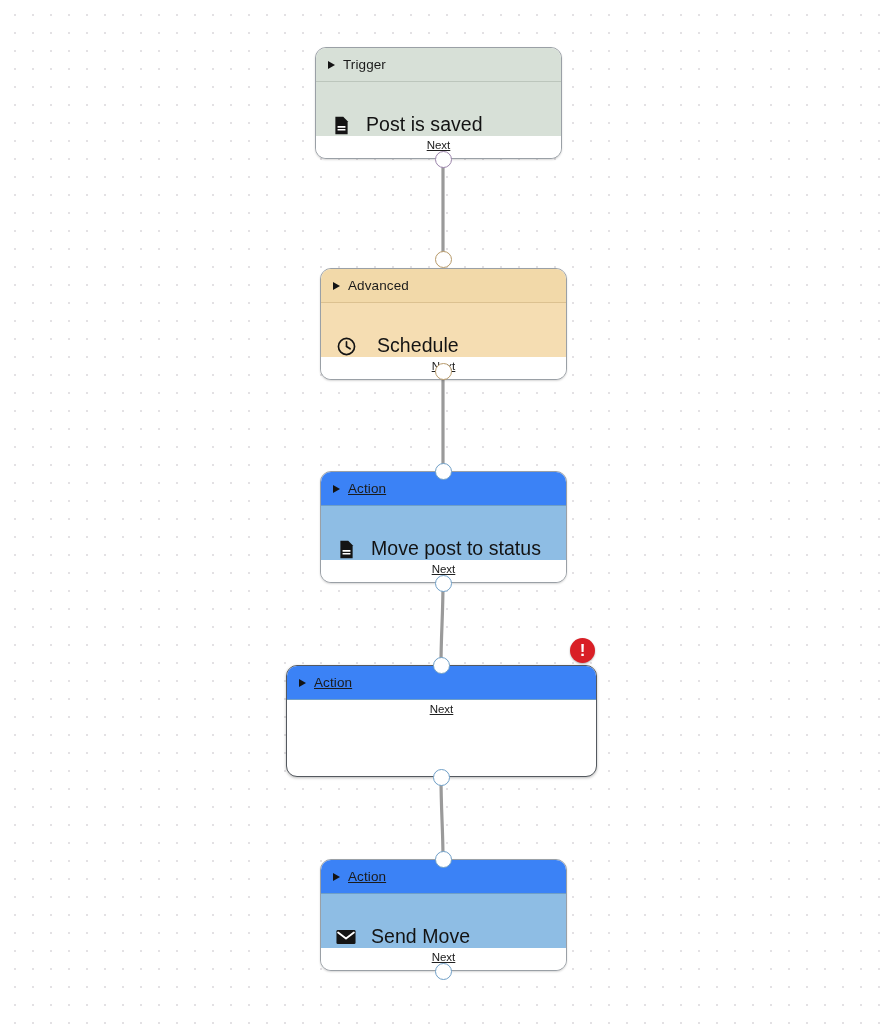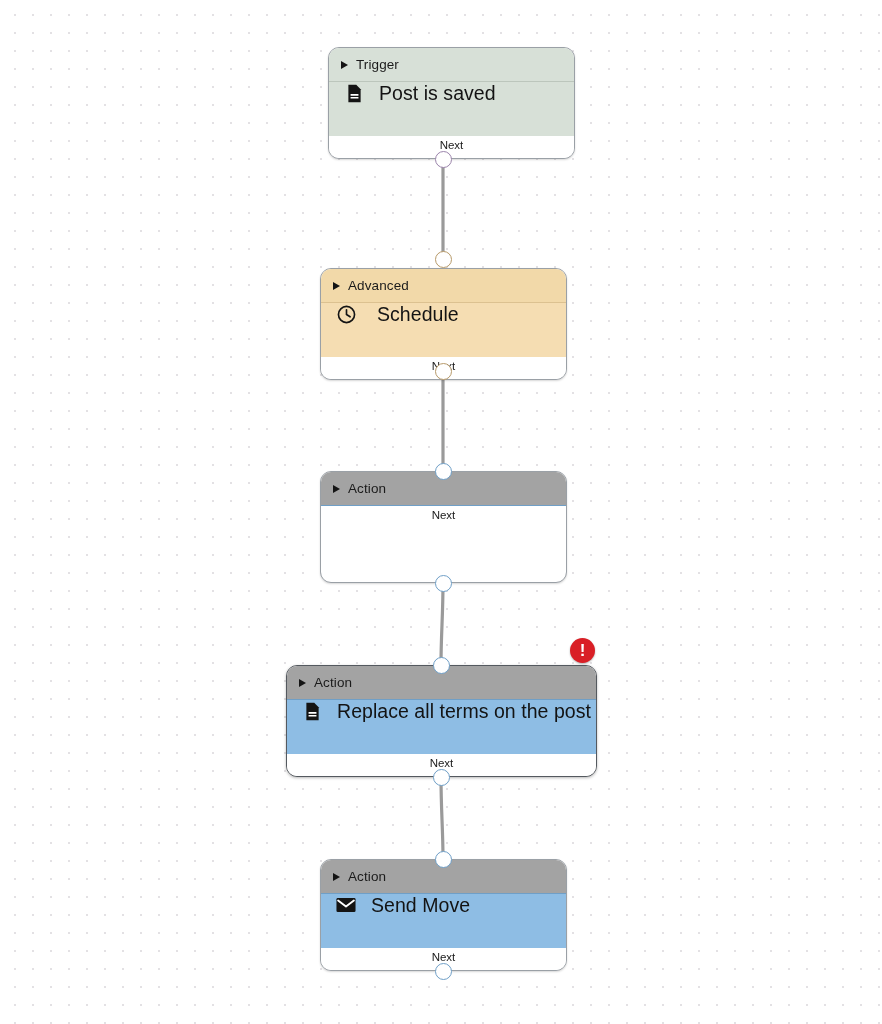--- a/index.html
+++ b/index.html
@@ -65,21 +65,21 @@
     flex: 0 0 auto;
   }
 
   .node-divider {
     height: 1px;
     width: 100%;
   }
 
   .node-body {
     display: flex;
-    align-items: flex-start;
+    align-items: flex-end;
     gap: 14px;
     height: 54px;
     padding: 0 14px;
   }
   .node-body .icon {
     flex: 0 0 auto;
     width: 22px;
     height: 22px;
     display: flex;
     align-items: center;
@@ -97,32 +97,33 @@
     height: 30px;
     background: #ffffff;
     display: flex;
     align-items: flex-start;
     justify-content: center;
     padding-top: 3px;
   }
   .node-footer .next-label {
     font-size: 11.5px;
     color: #202020;
+    text-decoration: underline;
   }
 
   
   .theme-trigger  .node-header { background: #d7e0d7; }
   .theme-trigger  .node-body   { background: #d7e0d7; }
   .theme-trigger  .node-divider{ background: #bcc6bc; }
 
   .theme-advanced .node-header { background: #f2d9a9; }
   .theme-advanced .node-body   { background: #f5ddb2; gap: 20px; }
   .theme-advanced .node-divider{ background: #dcc190; }
 
-  .theme-action   .node-header { background: #a3a3a3; }
+  .theme-action   .node-header { background: #3b82f6; text-decoration: underline; }
   .theme-action   .node-body   { background: #8ebde4; }
   .theme-action   .node-divider{ background: #6f9fc7; }
 
   
   .port {
     position: absolute;
     z-index: 3;
     width: 17px;
     height: 17px;
     margin-left: -8.5px;
@@ -163,21 +164,21 @@
 <div id="canvas">
 
   <svg id="edges" viewBox="0 0 882 1024" xmlns="http://www.w3.org/2000/svg">
       <path d="M443,159 C443,200 443,218 443,259" fill="none" stroke="#9a9a9a" stroke-width="3.2" stroke-linecap="round"></path>
       <path d="M443,371 C443,412 443,430 443,471" fill="none" stroke="#9a9a9a" stroke-width="3.2" stroke-linecap="round"></path>
       <path d="M443,583 C443,615 441,635 441,665" fill="none" stroke="#9a9a9a" stroke-width="3.2" stroke-linecap="round"></path>
       <path d="M441,777 C441,810 443,830 443,859" fill="none" stroke="#9a9a9a" stroke-width="3.2" stroke-linecap="round"></path>
     </svg>
 
   <div id="nodes-layer">
-      <div class="node theme-trigger" style="left: 328px; top: 47px; width: 247px; height: 112px;">
+      <div class="node theme-trigger" style="left: 315px; top: 47px; width: 247px; height: 112px;">
         <div class="node-header">
           <span class="tri"></span>
           <span>Trigger</span>
         </div>
         <div class="node-divider"></div>
         <div class="node-body">
           <span class="icon">
             <svg viewBox="0 0 24 24" width="21" height="21" aria-hidden="true">
               <path fill="#141414" d="M5 2h9l5 5v15H5z"></path>
               <path fill="#ffffff" d="M7.5 12.6h9v1.9h-9zM7.5 15.9h9v1.9h-9z"></path>
@@ -207,39 +208,39 @@
         <div class="node-footer">
           <span class="next-label">Next</span>
         </div>
       </div>
       <div class="node theme-action" style="left: 320px; top: 471px; width: 247px; height: 112px;">
         <div class="node-header">
           <span class="tri"></span>
           <span>Action</span>
         </div>
         <div class="node-divider"></div>
-        <div class="node-footer">
-          <span class="next-label">Next</span>
-        </div>
-      </div>
-      <div class="node theme-action selected" style="left: 286px; top: 665px; width: 311px; height: 112px;">
-        <div class="node-header">
-          <span class="tri"></span>
-          <span>Action</span>
-        </div>
-        <div class="node-divider"></div>
         <div class="node-body">
           <span class="icon">
             <svg viewBox="0 0 24 24" width="21" height="21" aria-hidden="true">
               <path fill="#141414" d="M5 2h9l5 5v15H5z"></path>
               <path fill="#ffffff" d="M7.5 12.6h9v1.9h-9zM7.5 15.9h9v1.9h-9z"></path>
             </svg>
           </span>
-          <span class="title">Replace all terms on the post</span>
-        </div>
+          <span class="title">Move post to status</span>
+        </div>
+        <div class="node-footer">
+          <span class="next-label">Next</span>
+        </div>
+      </div>
+      <div class="node theme-action selected" style="left: 286px; top: 665px; width: 311px; height: 112px;">
+        <div class="node-header">
+          <span class="tri"></span>
+          <span>Action</span>
+        </div>
+        <div class="node-divider"></div>
         <div class="node-footer">
           <span class="next-label">Next</span>
         </div>
       </div>
       <div class="node theme-action" style="left: 320px; top: 859px; width: 247px; height: 112px;">
         <div class="node-header">
           <span class="tri"></span>
           <span>Action</span>
         </div>
         <div class="node-divider"></div>

